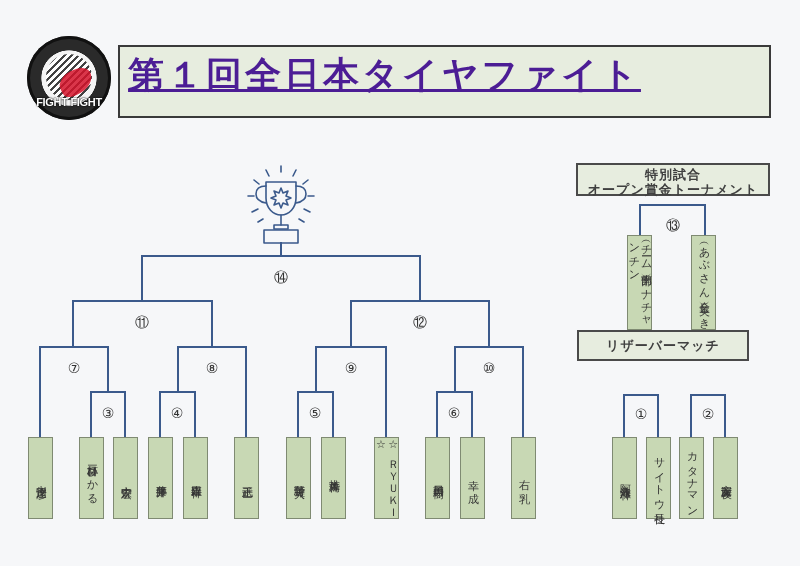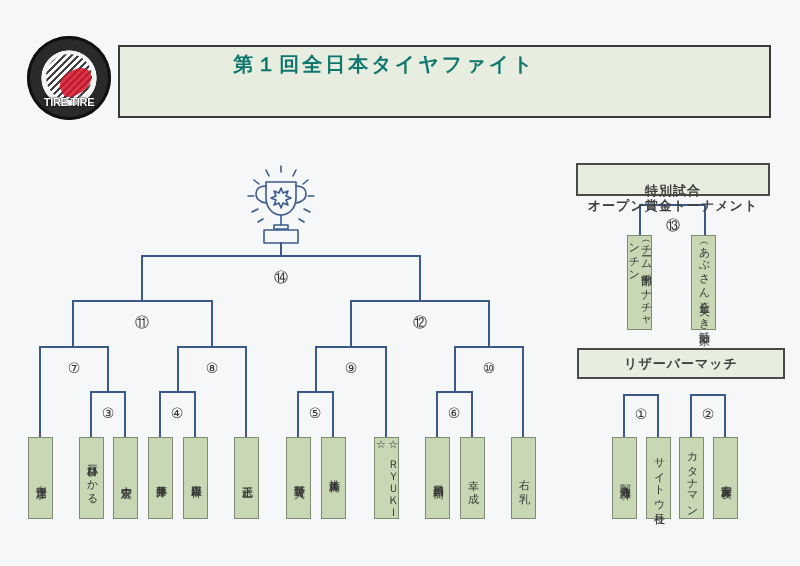--- a/index.html
+++ b/index.html
@@ -25,22 +25,23 @@
     position:absolute; left:0; right:0; top:60px; text-align:center;
     font-family:"Liberation Sans", sans-serif; font-weight:bold; font-size:11px; color:#fff;
     letter-spacing:-0.3px; text-shadow: 0 0 2px #000, 0 0 1px #000;
   }
   .title-box {
     position:absolute; left:118px; top:45px; width:653px; height:73px;
     background:#e7eddf; border:2px solid #3a3a3a; box-sizing:border-box;
     text-align:center;
   }
   .title-box .line1 {
-    position:absolute; left:0; right:120px; top:4px; font-weight:bold; font-size:20px; color:#0f766e;
+    position:absolute; left:0; right:120px; top:4px; font-weight:bold; font-size:36px; color:#4c1d95;
     letter-spacing:3px;
+    text-decoration:underline;
   }
   .title-box .line2 {
     position:absolute; left:0; right:120px; top:36px; font-weight:bold; font-size:27px; color:#404040;
     letter-spacing:3px;
   }
   svg.bracket { position:absolute; left:0; top:0; }
   .name-box {
     position:absolute; width:25px; height:82px; background:#c8d8b4; border:1px solid #7f8a72;
     box-sizing:border-box; display:flex; justify-content:center; align-items:center;
   }
@@ -57,21 +58,21 @@
     text-align:center; font-weight:bold; color:#404040; font-size:13px; letter-spacing:1px;
   }
   .trophy { position:absolute; left:236px; top:162px; }
 </style>
 </head>
 <body>
 
 <div class="logo">
   <div class="inner"></div>
   <div class="splash"></div>
-  <div class="logo-text">TIRE TIRE</div>
+  <div class="logo-text">FIGHT FIGHT</div>
 </div>
 
 <div class="title-box">
   <div class="line1">第１回全日本タイヤファイト</div>
 </div>
 
 <svg class="trophy" width="90" height="90" viewBox="0 0 90 90">
   <g fill="none" stroke="#3b5a8c" stroke-width="1.6" stroke-linecap="round" stroke-linejoin="round">
     <path d="M30 20 h30 v16 c0 10 -7 17 -15 17 c-8 0 -15 -7 -15 -17 z"></path>
     <path d="M30 24 c-8 0 -10 4 -10 8 c0 5 4 8 10 9"></path>
@@ -152,33 +153,33 @@
 <div class="name-box" style="left:425px;top:437px">
     <span class="txt">朝日勇樹</span>
   </div>
 <div class="name-box" style="left:460px;top:437px">
     <span class="txt">幸　成</span>
   </div>
 <div class="name-box" style="left:511px;top:437px">
     <span class="txt">右　乳</span>
   </div>
 
-<div class="section-box" style="left:576px;top:163px;width:194px;height:33px;padding-top:18px;line-height:15px">
+<div class="section-box" style="left:576px;top:163px;width:194px;height:33px;padding-top:2px;line-height:15px">
   <div>特別試合</div>
   <div>オープン賞金トーナメント</div>
 </div>
 <div class="match-no" style="left:673px;top:226px">⑬</div>
 <div class="name-box" style="left:627px;top:235px;height:95px">
     <span class="txt">（チーム南部）ナナチャンチン</span>
   </div>
 <div class="name-box" style="left:691px;top:235px;height:95px">
     <span class="txt">（あぶさん会）美しき活動家</span>
   </div>
 
-<div class="section-box" style="left:577px;top:348px;width:208px;height:31px;line-height:27px">
+<div class="section-box" style="left:577px;top:330px;width:172px;height:31px;line-height:27px">
   <span>リザーバーマッチ</span>
 </div>
 <div class="match-no" style="left:641px;top:414px">①</div>
 <div class="match-no" style="left:708px;top:414px">②</div>
 <div class="name-box" style="left:612px;top:437px">
     <span class="txt">阿久津海林</span>
   </div>
 <div class="name-box" style="left:646px;top:437px">
     <span class="txt">サイトウ社長</span>
   </div>

